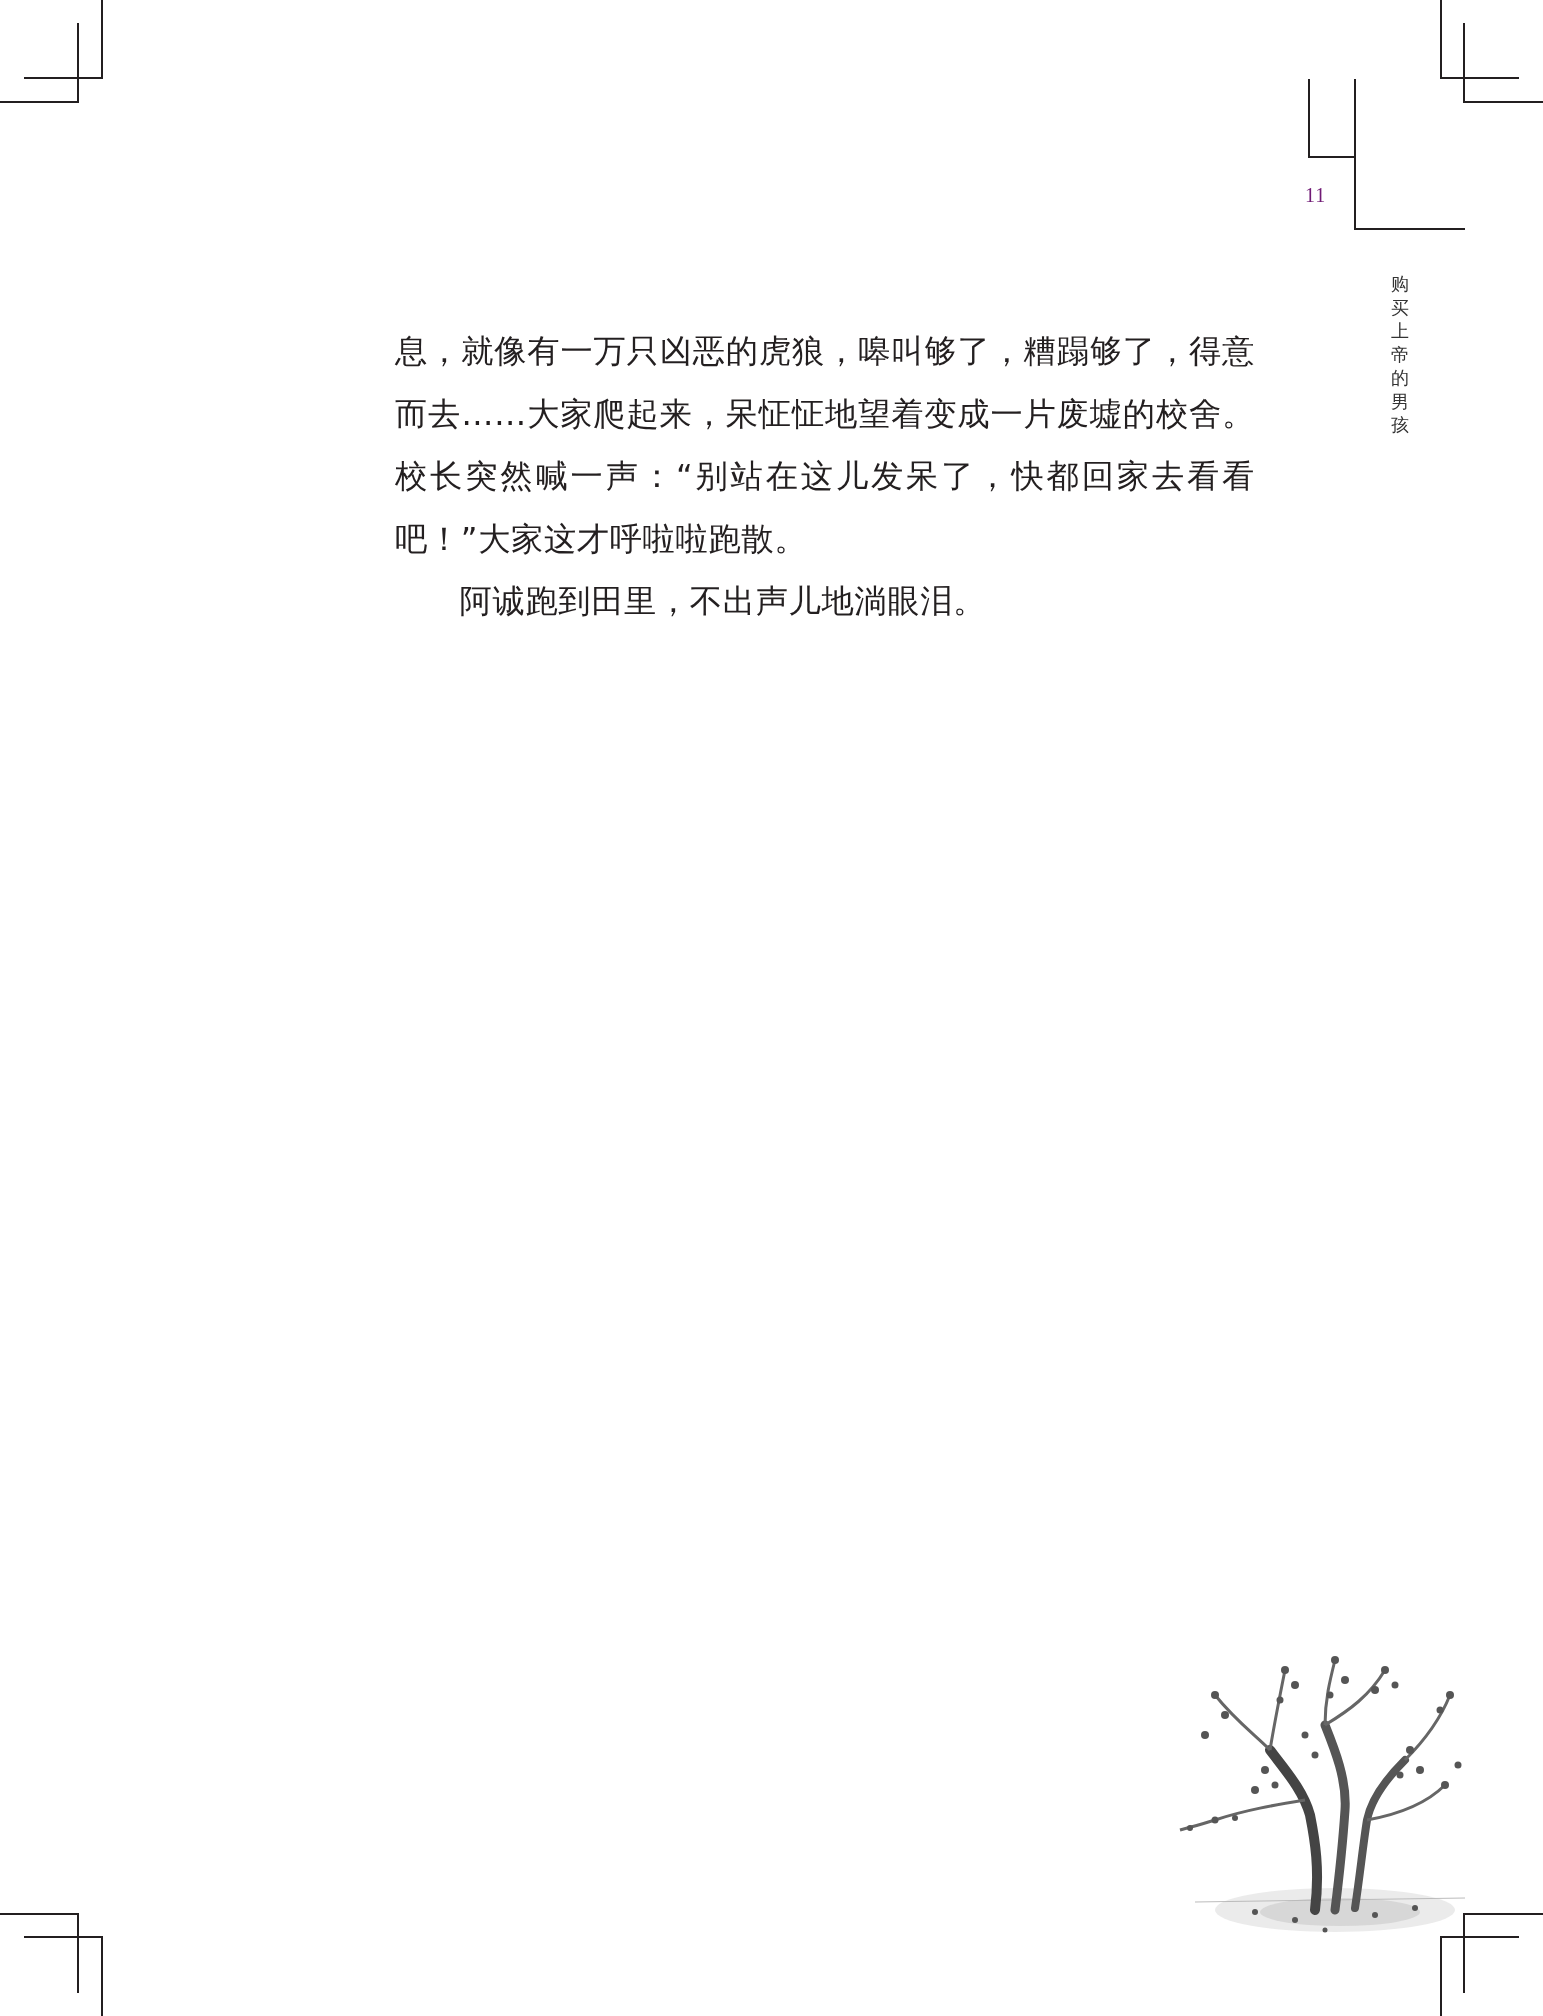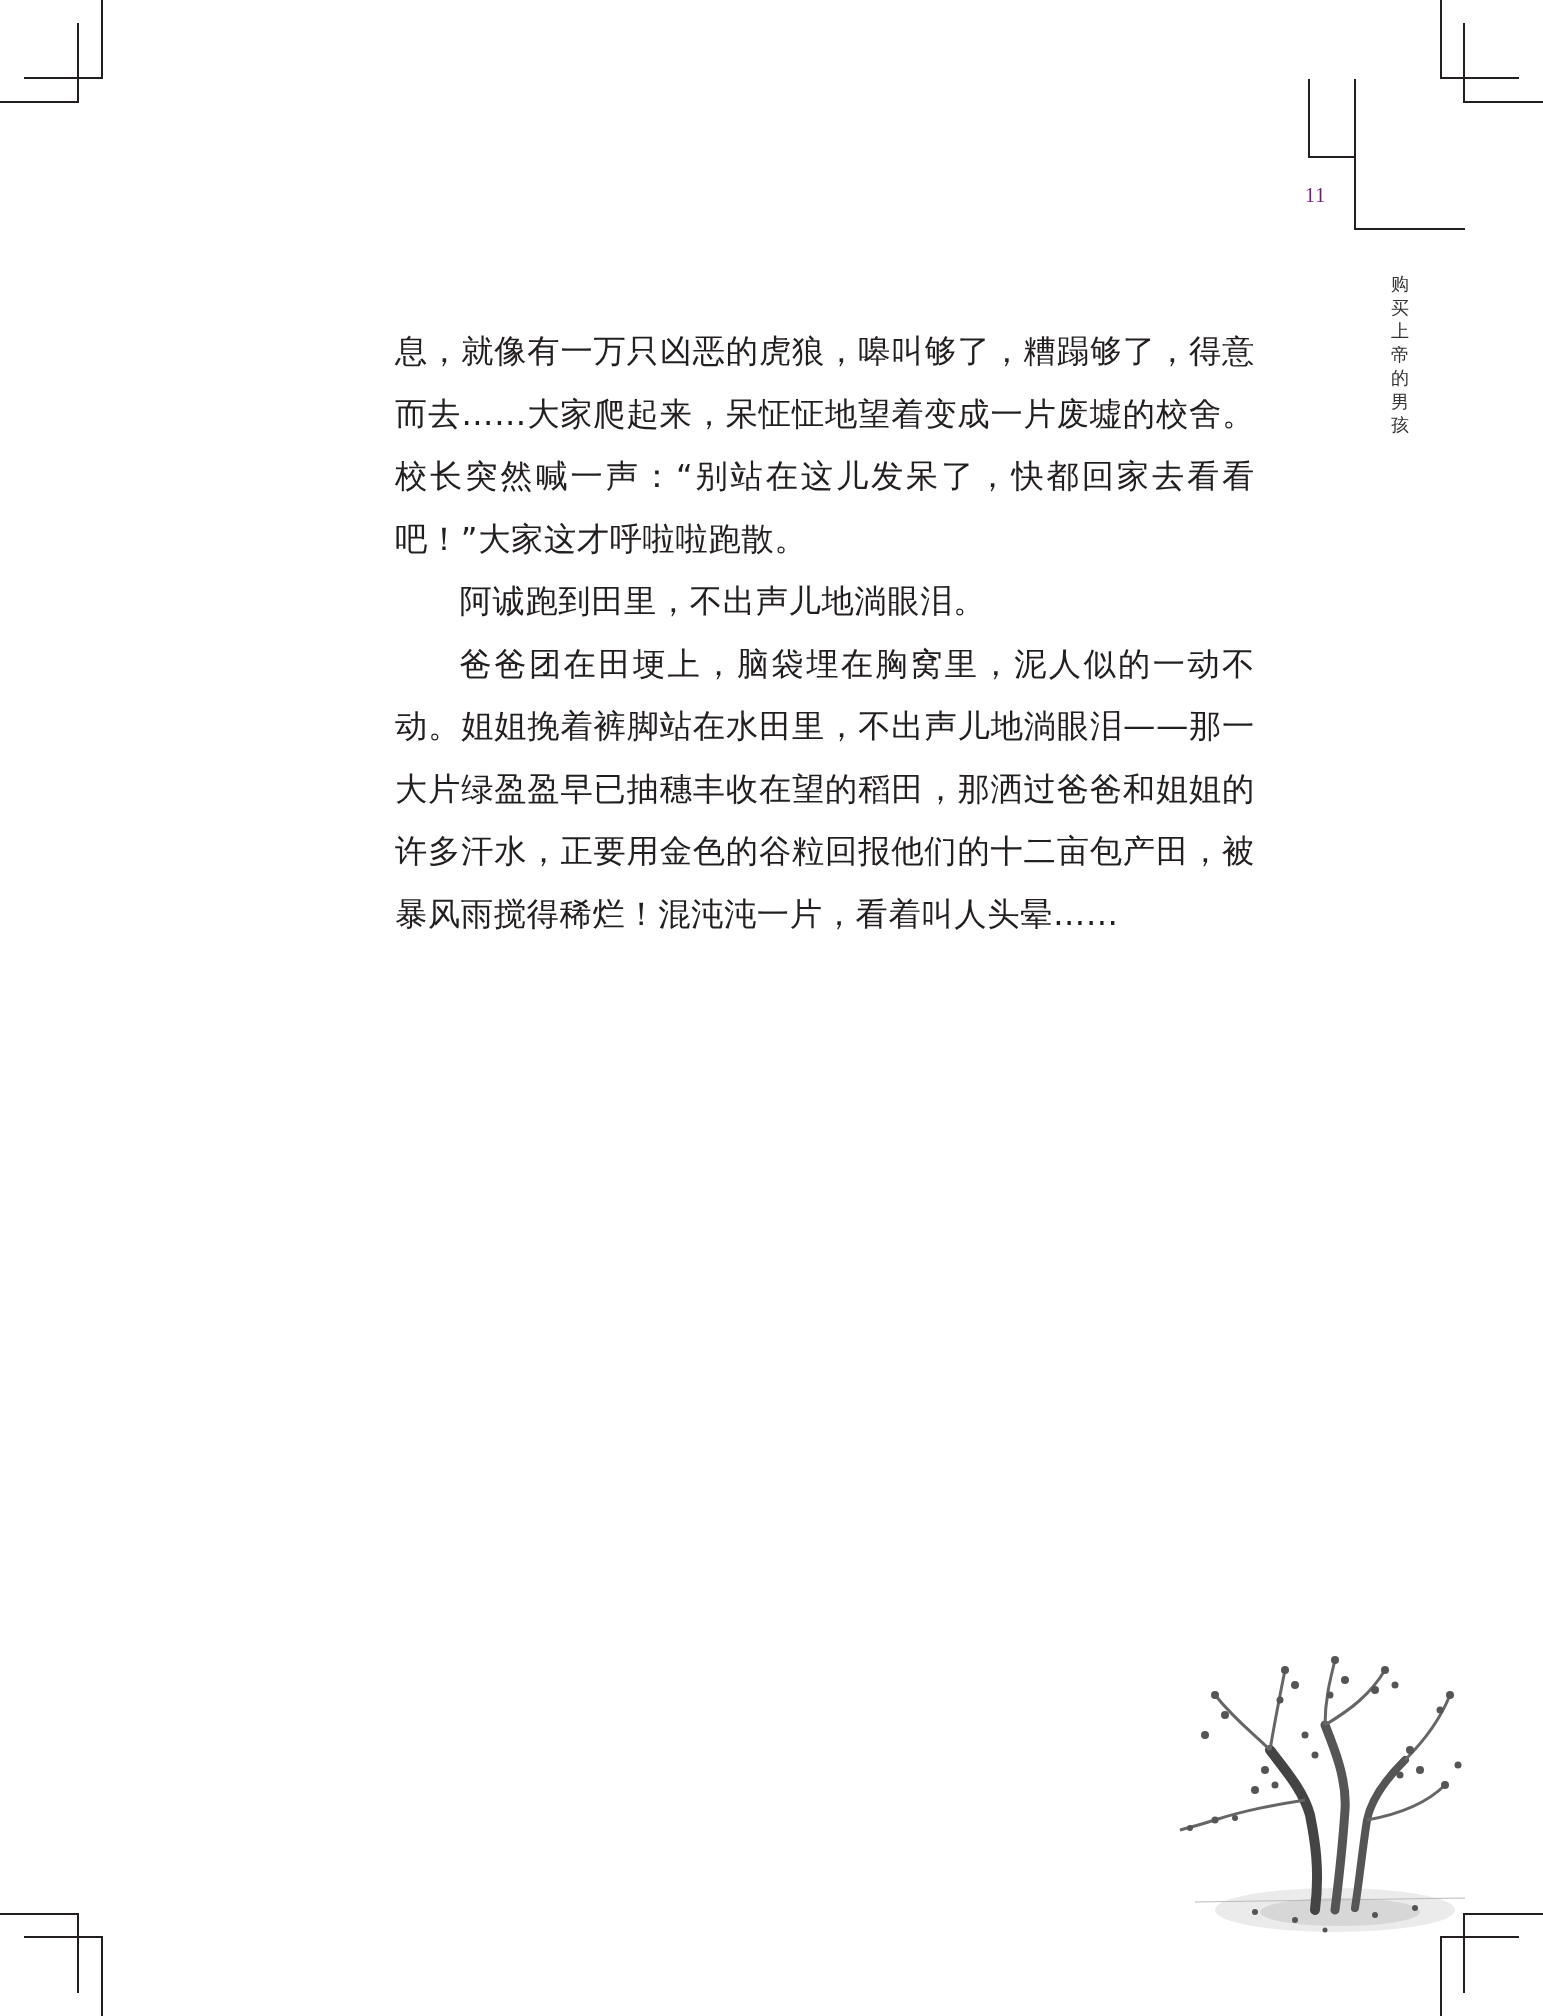--- a/index.html
+++ b/index.html
@@ -40,21 +40,20 @@
 <div class="line" style="left:1440px;top:1936px;width:79px;height:2px;"></div>
 <div class="line" style="left:1440px;top:1936px;width:2px;height:80px;"></div>
 
 <div class="page-number">11</div>
 
 <div class="running-title">购买上帝的男孩</div>
 
 <div class="body-text">
   <p class="para">息，就像有一万只凶恶的虎狼，嗥叫够了，糟蹋够了，得意而去……大家爬起来，呆怔怔地望着变成一片废墟的校舍。校长突然喊一声：“别站在这儿发呆了，快都回家去看看吧！”大家这才呼啦啦跑散。</p>
   <p class="para indent">阿诚跑到田里，不出声儿地淌眼泪。</p>
-  <p class="para indent">爸爸团在田埂上，脑袋埋在胸窝里，泥人似的一动不动。姐姐挽着裤脚站在水田里，不出声儿地淌眼泪——那一大片绿盈盈早已抽穗丰收在望的稻田，那洒过爸爸和姐姐的许多汗水，正要用金色的谷粒回报他们的十二亩包产田，被暴风雨搅得稀烂！混沌沌一片，看着叫人头晕……</p>
 </div>
 
 <div class="tree">
   <svg width="310" height="320" viewBox="0 0 310 320" xmlns="http://www.w3.org/2000/svg">
 
     <ellipse cx="160" cy="270" rx="120" ry="22" fill="#e6e6e6" opacity="0.8"></ellipse>
     <ellipse cx="165" cy="272" rx="80" ry="14" fill="#cfcfcf" opacity="0.7"></ellipse>
     <line x1="20" y1="262" x2="290" y2="258" stroke="#bbb" stroke-width="1"></line>
 
     <path d="M140 270 C145 230 140 200 135 175 C128 150 110 130 95 110" stroke="#444" stroke-width="10" fill="none" stroke-linecap="round"></path>

